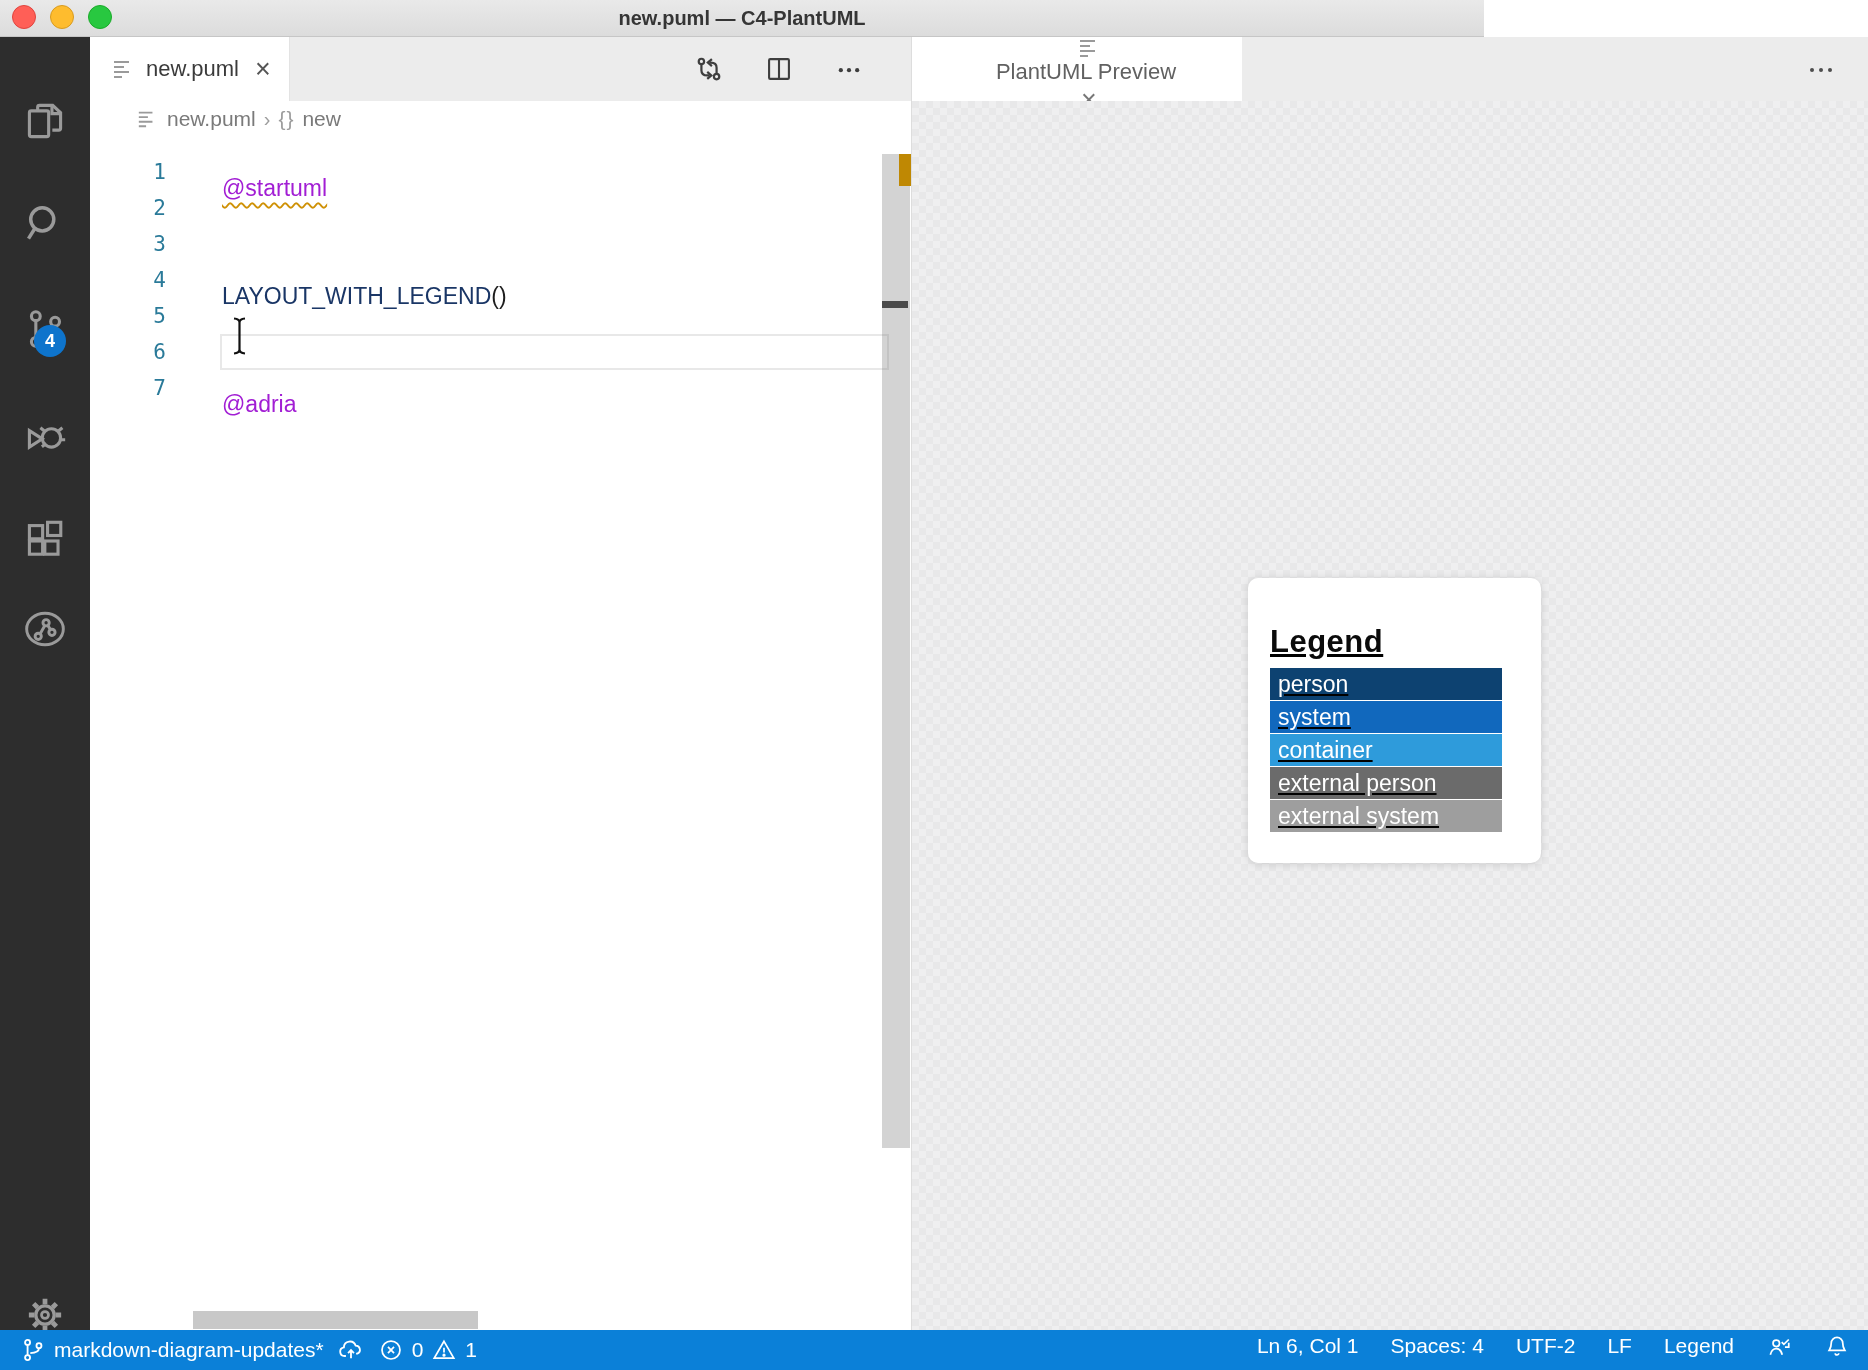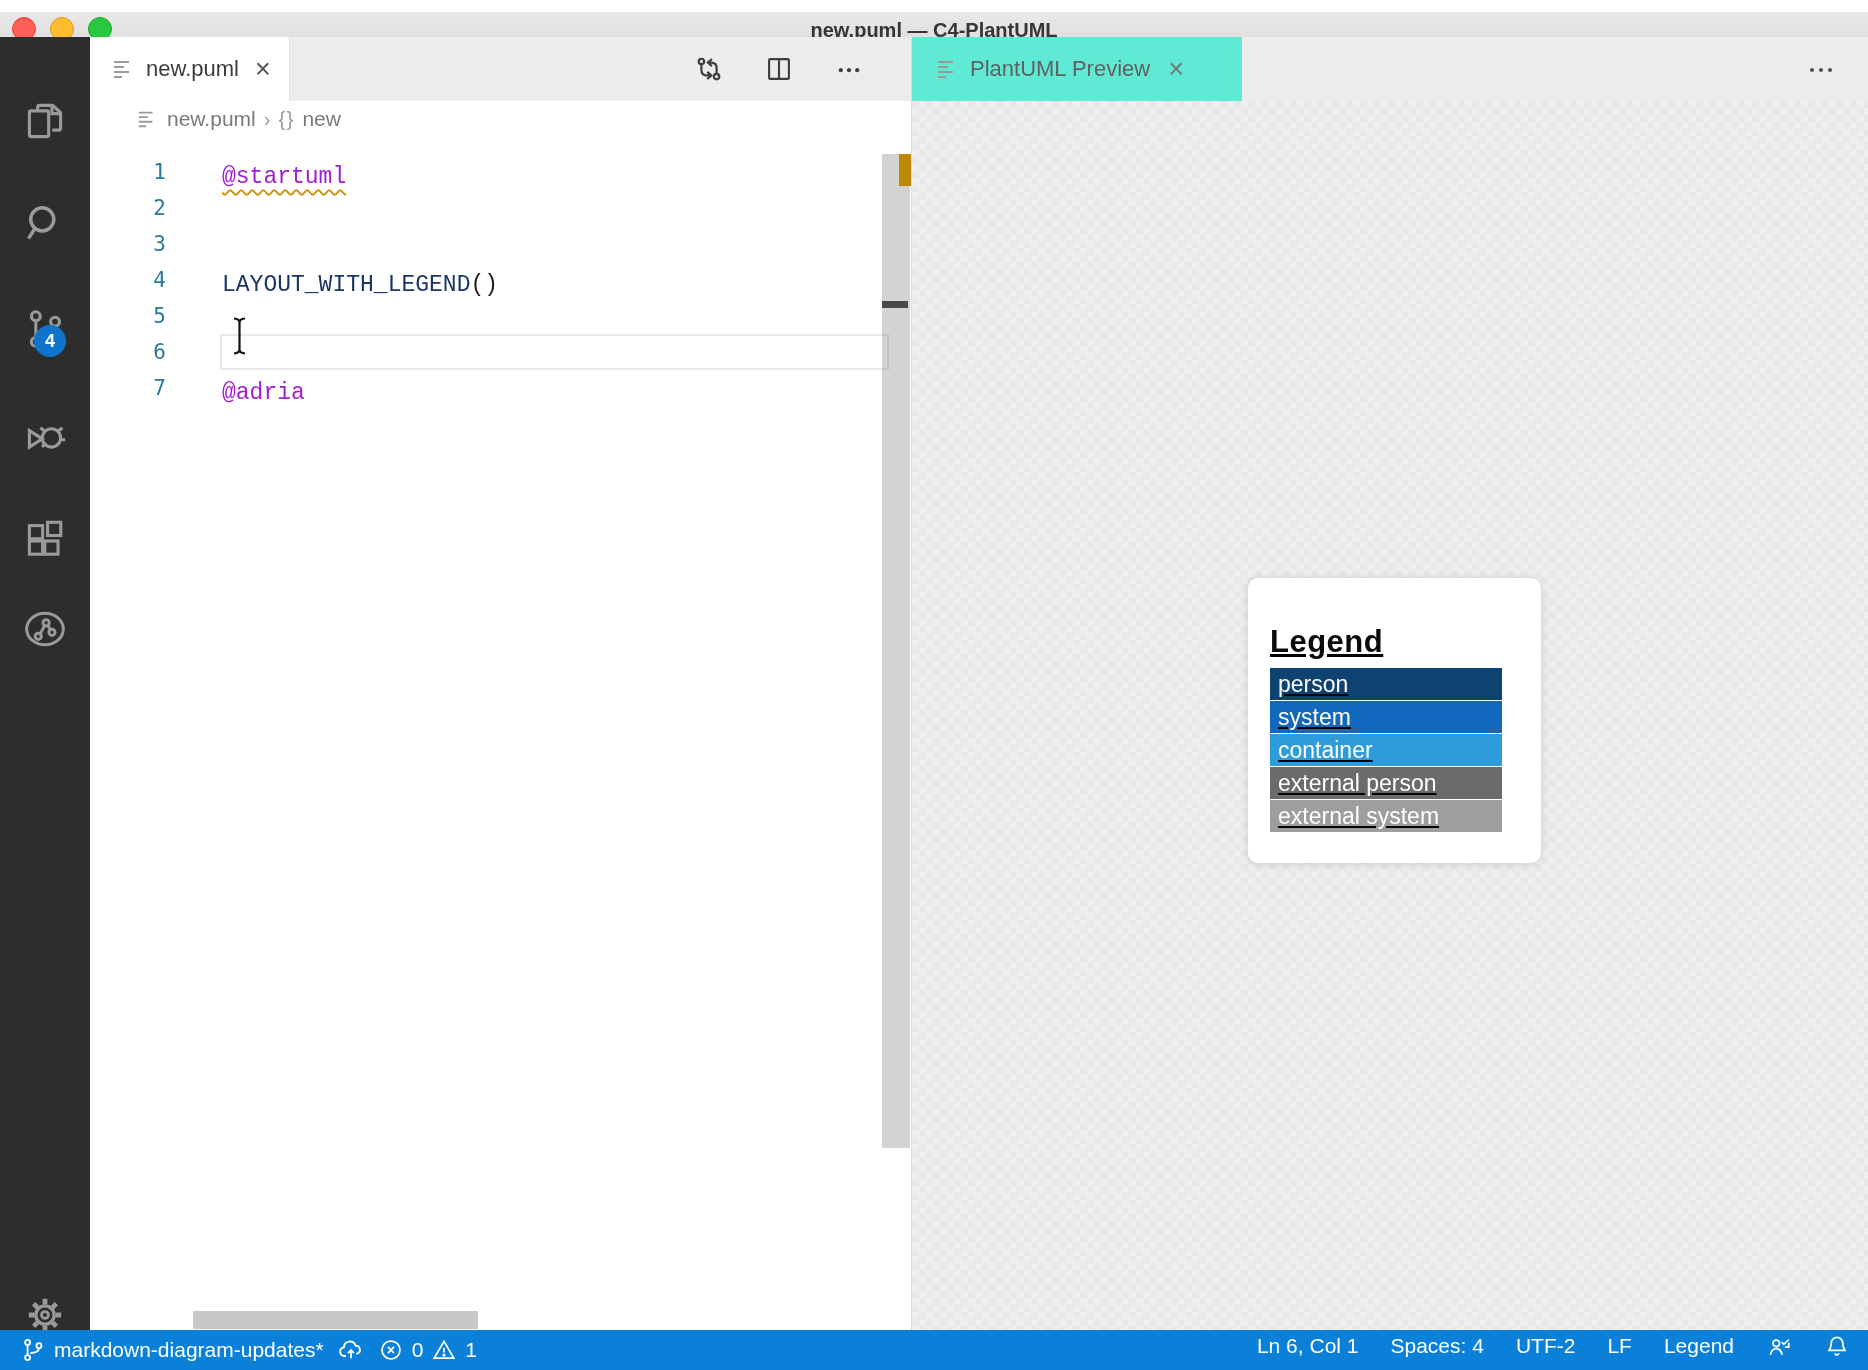--- a/index.html
+++ b/index.html
@@ -1,21 +1,21 @@
 <!DOCTYPE html>
 <html><head>
 <meta charset="utf-8">
 <style>
   html,body{margin:0;padding:0;background:#f4f4f4;}
   .root{position:relative;width:1868px;height:1370px;overflow:hidden;
         font-family:"Liberation Sans",sans-serif;background:#fff;}
   svg{display:block;}
 
   
-  .titlebar{position:absolute;left:0;top:12px;width:1868px;height:36px;
+  .titlebar{position:absolute;left:0;top:0;width:1484px;height:36px;
             background:linear-gradient(#e9e9e9,#dcdcdc);border-bottom:1px solid #c6c6c6;}
   .lights{position:absolute;left:12px;top:5px;display:flex;gap:14px;}
   .light{width:22px;height:22px;border-radius:50%;}
   .light.red{background:#ff5f57;border:1px solid #e0443e;}
   .light.yellow{background:#febc2e;border:1px solid #d89b20;}
   .light.green{background:#28c840;border:1px solid #1aab29;}
   .win-title{position:absolute;left:0;right:0;top:0;height:36px;line-height:36px;
              text-align:center;font-size:20px;font-weight:700;color:#353535;}
 
   
@@ -40,21 +40,21 @@
   .breadcrumb{position:absolute;left:0;top:64px;width:100%;height:36px;background:#fff;
               display:flex;align-items:center;font-size:21px;color:#7a7a7a;}
   .breadcrumb .crumb-icon{margin-left:47px;margin-right:10px;}
   .breadcrumb .sep{color:#9c9c9c;margin:0 8px;font-size:20px;}
   .breadcrumb .sym{color:#9c9c9c;margin-right:8px;letter-spacing:1px;}
 
   .codearea{position:absolute;left:0;top:100px;width:100%;height:1193px;background:#fff;overflow:hidden;}
   .row{position:absolute;left:0;width:100%;height:36px;}
   .gutter{position:absolute;left:0;top:0;width:76px;text-align:right;
           font-family:"DejaVu Sans Mono",monospace;font-size:21px;line-height:36px;color:#2a7a99;}
-  .code{position:absolute;left:132px;top:5px;font-family:Liberation Mono, monospace;
+  .code{position:absolute;left:132px;top:16px;font-family:Liberation Sans, sans-serif;
         font-size:23px;line-height:36px;white-space:pre;}
   .tok-kw{color:#a21ed4;}
   .squiggle{text-decoration:underline wavy #cf9106 2px;text-underline-offset:6px;}
   .tok-inc{color:#35789f;}
   .link{text-decoration:underline;text-decoration-color:#1d1d9e;text-decoration-thickness:2px;
         text-underline-offset:4px;}
   .tok-url{color:#141b94;}
   .tok-punc{color:#1d1d1d;}
   .tok-dot{color:#c636c6;}
   .tok-fn{color:#1a3666;}
@@ -62,22 +62,22 @@
             border:2px solid #e8e8e8;background:#fff;}
   .ibeam{position:absolute;left:141px;top:179px;}
   .vslider{position:absolute;left:792px;top:17px;width:28px;height:994px;background:rgba(110,110,110,.30);}
   .ov-gold{position:absolute;left:809px;top:17px;width:12px;height:32px;background:#bf8803;}
   .ov-cursor{position:absolute;left:792px;top:164px;width:26px;height:7px;background:#4a4a4a;}
   .hslider{position:absolute;left:103px;top:1174px;width:285px;height:18px;background:rgba(110,110,110,.38);}
 
   
   .preview{position:absolute;left:912px;top:37px;width:956px;height:1293px;background:#ececec;}
   .pv-tabbar{position:absolute;left:0;top:0;width:100%;height:64px;background:#ececec;}
-  .pv-tab{position:absolute;left:0;top:0;width:330px;height:64px;background:#5eead4;display:flex;
-          align-items:center;padding-left:24px;box-sizing:border-box;}
+  .pv-tab{position:absolute;left:0;top:0;width:330px;height:64px;background:#ffffff;display:flex;
+          align-items:center;padding-left:24px;box-sizing:border-box;flex-direction:column;}
   .pv-tab .label{font-size:22px;color:#616161;margin:0 18px 0 12px;}
   .pv-tab .close{font-size:27px;color:#777;}
   .pv-more{position:absolute;right:34px;top:26px;color:#4d4d4d;}
   .pv-content{position:absolute;left:0;top:64px;width:100%;height:1229px;
       background:repeating-conic-gradient(#efeff0 0% 25%, #e8e8e9 0% 50%) 0 0/14px 14px;}
   .legendcard{position:absolute;left:336px;top:477px;width:293px;height:285px;background:#fff;
               border-radius:10px;box-shadow:0 1px 8px rgba(0,0,0,.14);box-sizing:border-box;
               padding:46px 0 0 22px;text-decoration:underline;}
   .legend-title{font-size:31px;font-weight:700;color:#0b0b0b;letter-spacing:.5px;
                 font-family:"Liberation Sans",sans-serif;margin-bottom:8px;}

